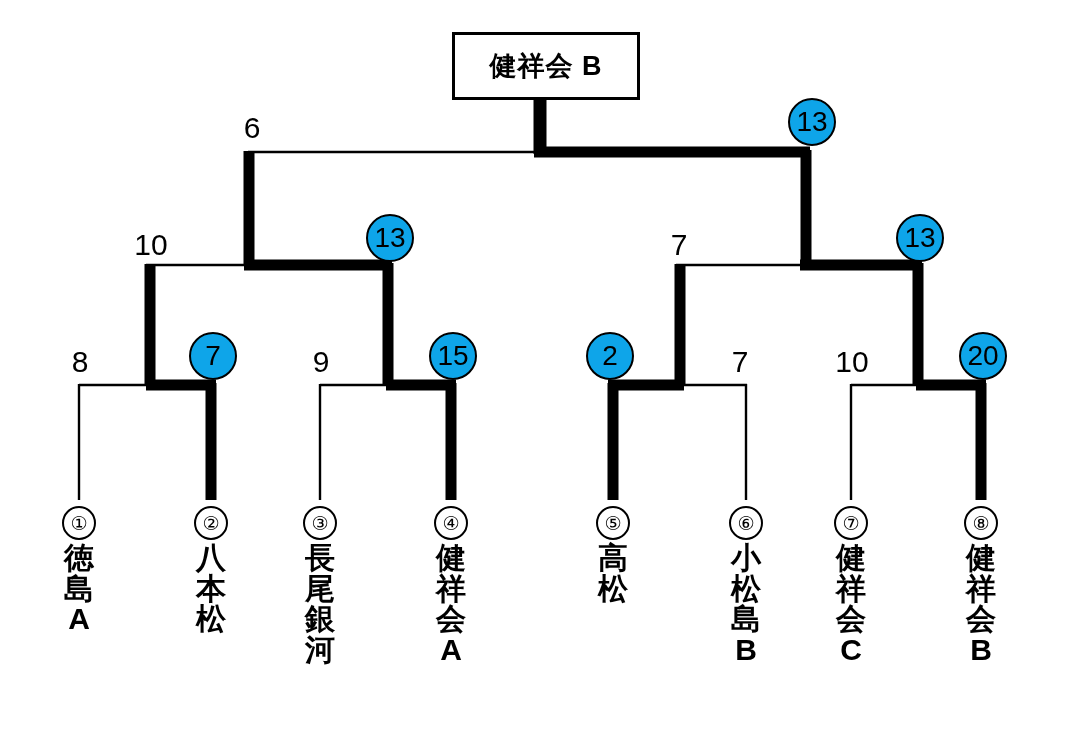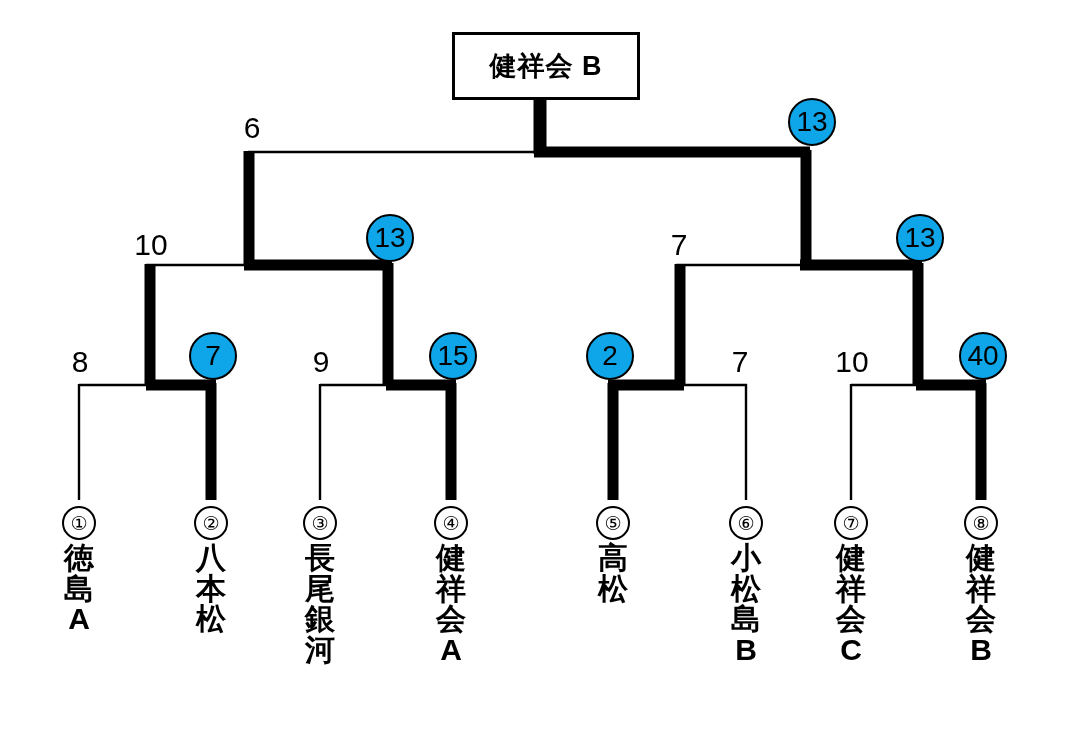--- a/index.html
+++ b/index.html
@@ -161,21 +161,21 @@
   <div class="score" style="left:80px;top:362px;">8</div>
   <div class="score win" style="left:213px;top:356px;">7</div>
 
   <div class="score" style="left:321px;top:362px;">9</div>
   <div class="score win" style="left:453px;top:356px;">15</div>
 
   <div class="score win" style="left:610px;top:356px;">2</div>
   <div class="score" style="left:740px;top:362px;">7</div>
 
   <div class="score" style="left:852px;top:362px;">10</div>
-  <div class="score win" style="left:983px;top:356px;">40</div>
+  <div class="score win" style="left:983px;top:356px;">20</div>
 
   <div class="team" style="left:79px;top:506px;">
     <div class="seed">①</div>
     <div class="tname">
       <span>徳</span>
       <span>島</span>
       <span>A</span>
     </div>
   </div>
 

